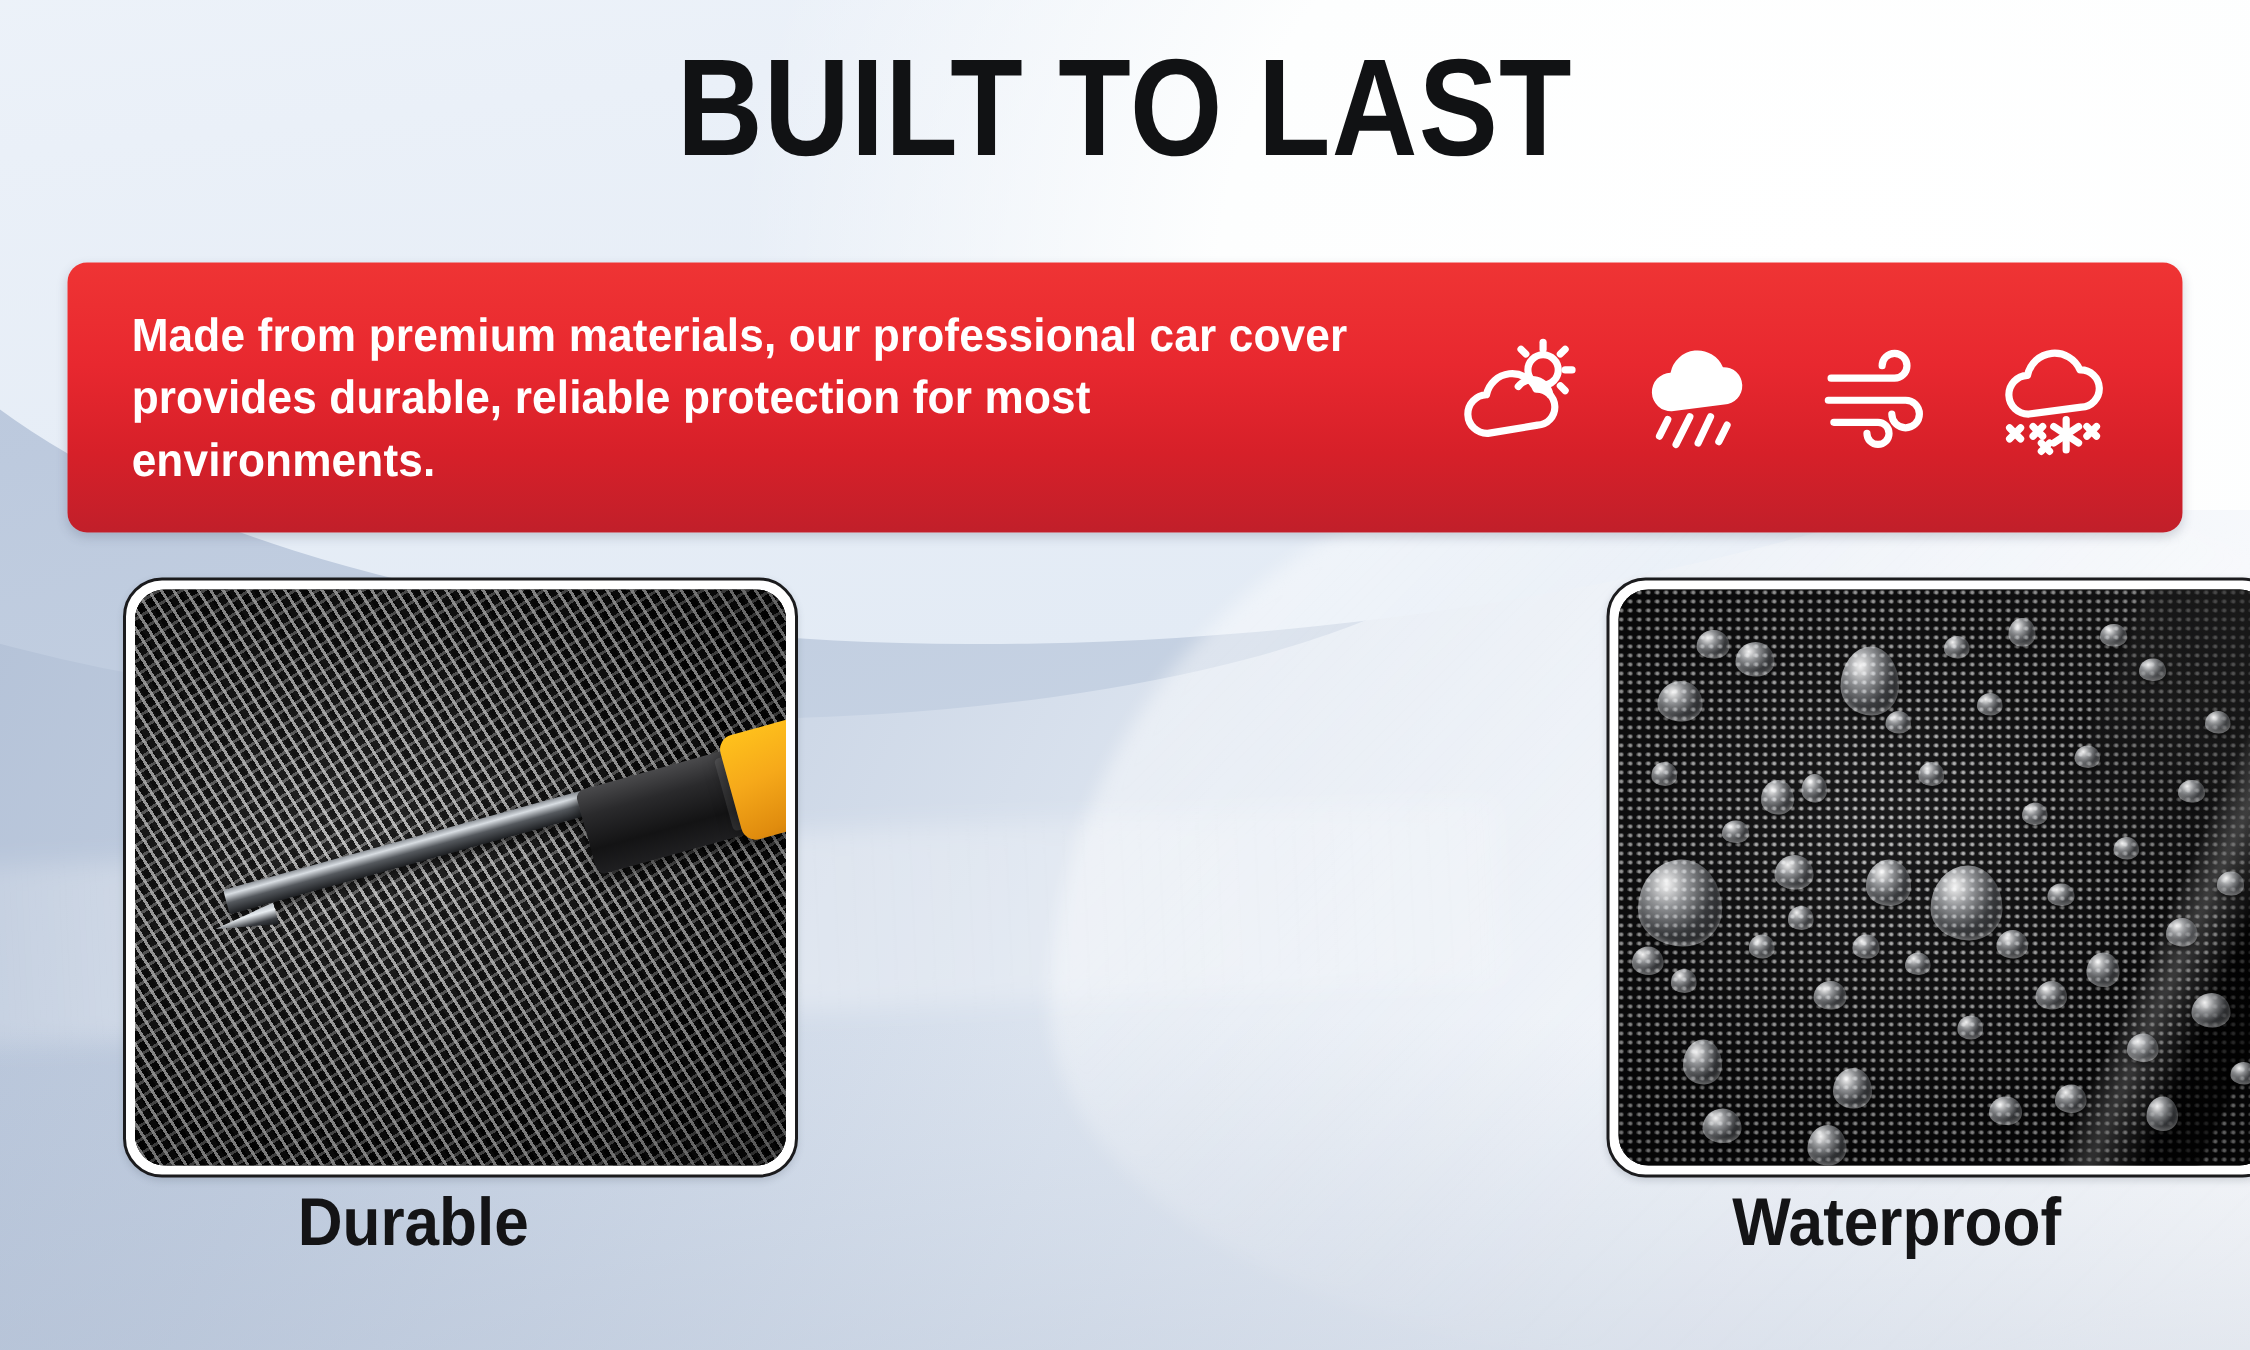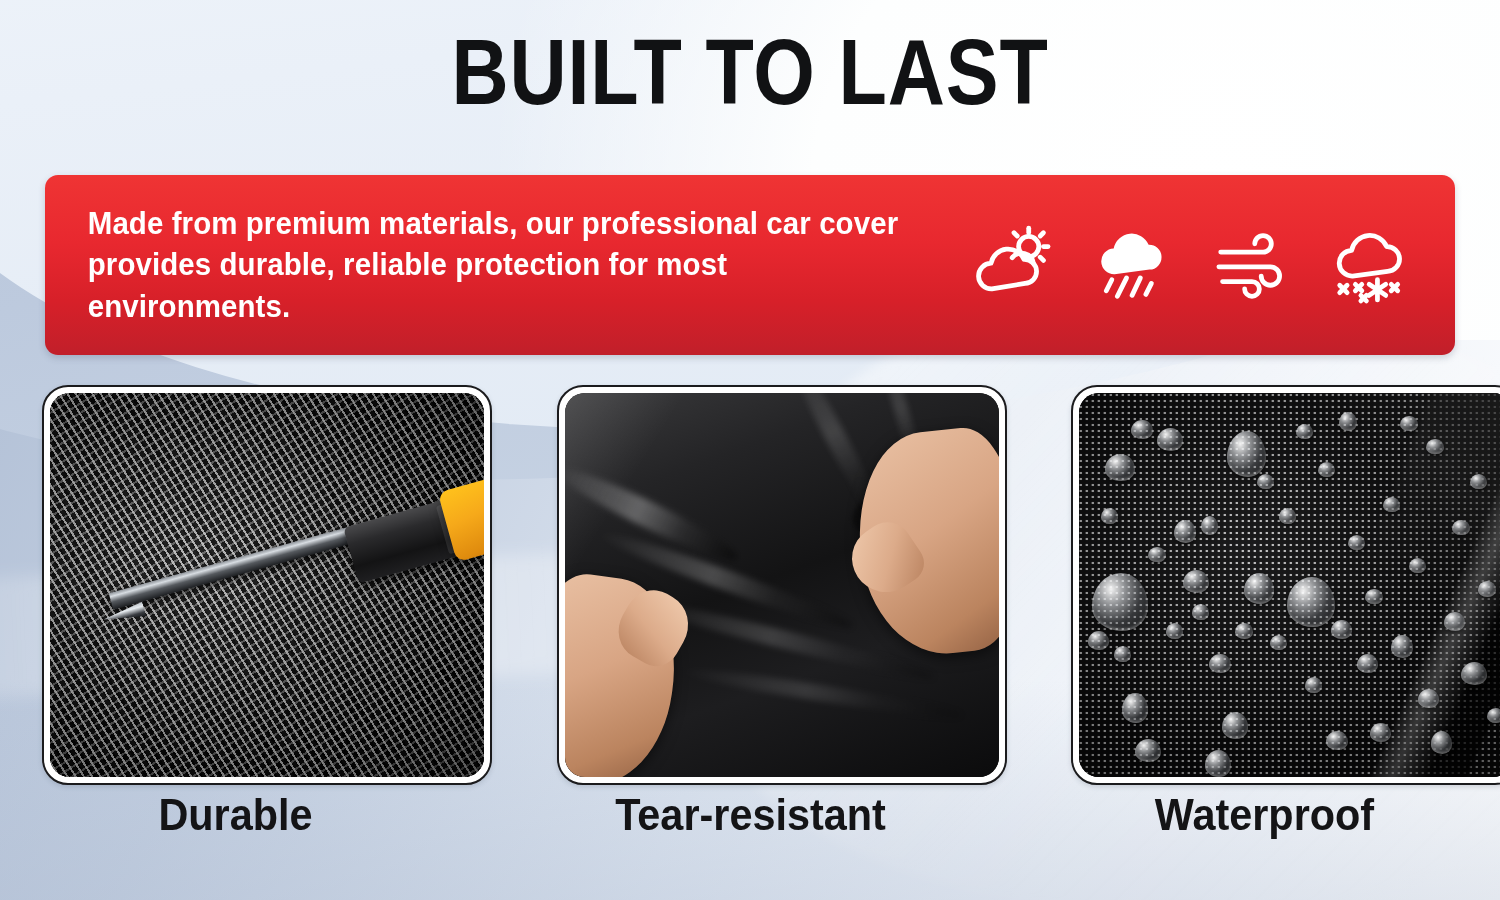--- a/index.html
+++ b/index.html
@@ -94,21 +94,21 @@
     height:100%;
   }
   .wicon { width:92px; height:92px; display:block; }
 
   
   #tiles {
     position:absolute; left:42px; top:385px; width:1416px; height:410px;
     display:flex; justify-content:space-between;
     z-index:5;
   }
-  .tile-wrap { width:387px; position:relative; }
+  .tile-wrap { width:387px; position:relative;margin-left:40px; }
   .tile-frame {
     width:450px; height:400px;
     border-radius:26px;
     background:#ffffff;
     border:2px solid #1b1b1d;
     padding:6px;
     box-shadow:0 2px 5px rgba(60,70,90,.18);
     overflow:hidden;
   }
   .tile-photo {
@@ -351,42 +351,20 @@
         <div class="weave-shade"></div>
         <div class="sd-shaft"></div>
         <div class="sd-tip"></div>
         <div class="sd-grip"></div>
         <div class="sd-handle"></div>
       </div>
     </div>
     <div class="tile-caption">Durable</div>
   </div>
 
-  <div class="tile-wrap">
-    <div class="tile-frame">
-      <div class="tile-photo">
-        <div class="sheet"></div>
-        <div class="fold f1"></div>
-        <div class="fold f2"></div>
-        <div class="fold f3"></div>
-        <div class="fold f4"></div>
-        <div class="fold f5"></div>
-        <div class="fold f6"></div>
-        <div class="pinch p1"></div>
-        <div class="pinch p2"></div>
-        <div class="hand hand-right">
-          <div class="thumb"></div>
-        </div>
-        <div class="hand hand-left">
-          <div class="thumb"></div>
-        </div>
-      </div>
-    </div>
-    <div class="tile-caption">Tear-resistant</div>
-  </div>
 
   <div class="tile-wrap">
     <div class="tile-frame">
       <div class="tile-photo">
         <div class="wp-fabric"></div>
         <div class="wp-seam2"></div>
         <div class="wp-seam"></div>
         <div class="wp-shade"></div>
         <div id="drops">
             <div class="drop" style="left:3%;top:47%;width:13%;height:15%;"></div>

